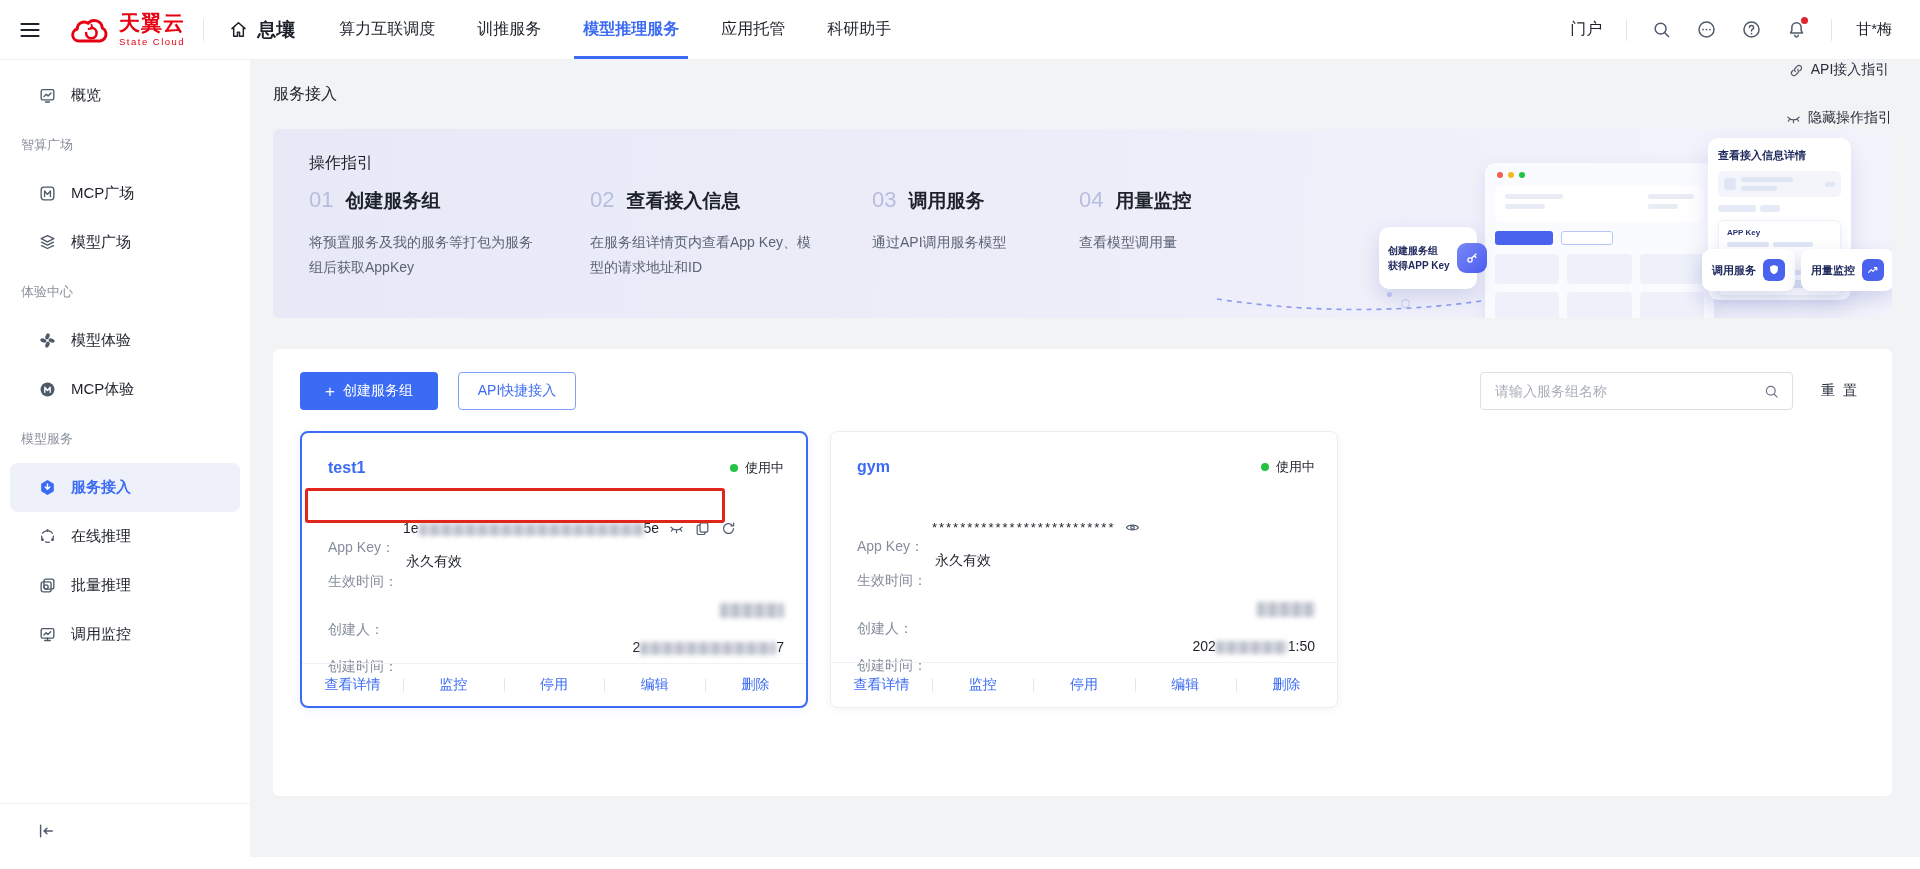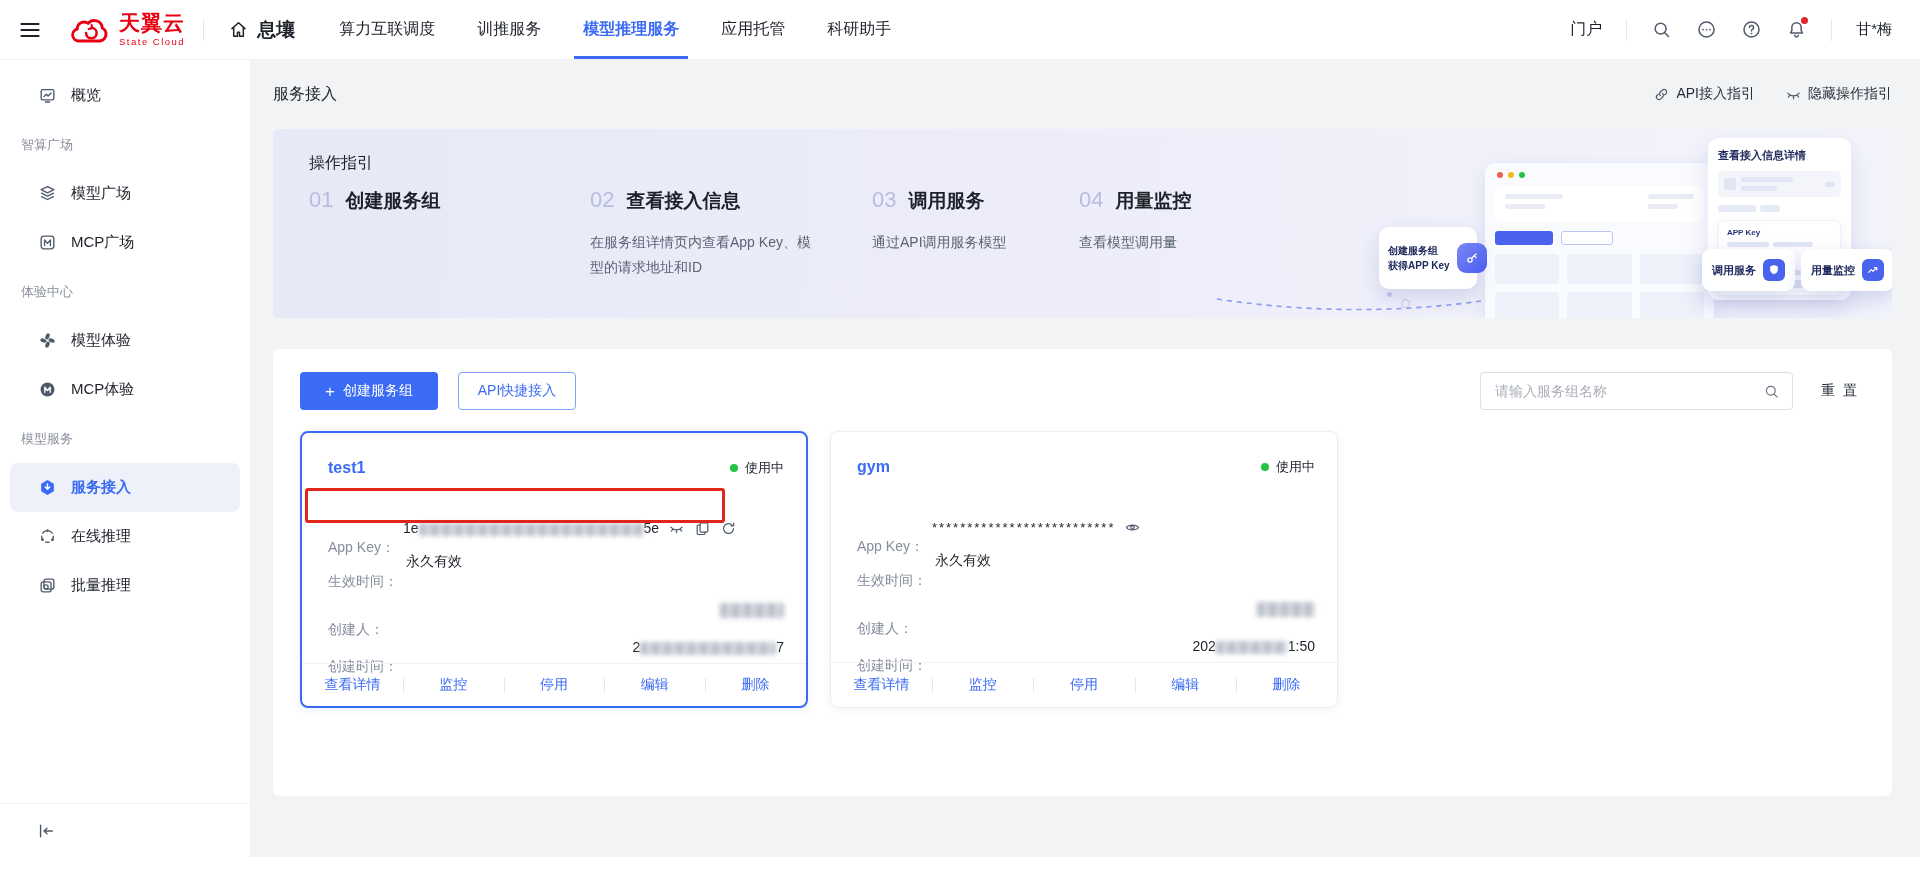--- a/index.html
+++ b/index.html
@@ -40,21 +40,21 @@
   .side-item.active { margin:0 10px; padding-left:28px; border-radius:8px; background:#eef1f9; color:#3b6bf5; font-weight:700; }
   .side-item.active svg { color:#3b6bf5; }
   .side-label { height:49px; display:flex; align-items:center; padding-left:21px; font-size:13px; color:#8a909c; }
   .sidebar-foot { position:absolute; left:0; right:0; bottom:0; height:54px; border-top:1px solid #f0f1f3; display:flex; align-items:center; padding-left:36px; color:#4e5969; }
   .sidebar-foot svg { width:20px; height:20px; cursor:pointer; }
 
   
   .main { flex:1; background:#f2f3f5; padding:0 28px 0 23px; position:relative; }
   .page-header { height:70px; display:flex; align-items:center; justify-content:space-between; }
   .page-title { font-size:16px; color:#1d2129; }
-  .header-links { display:flex; align-items:center; gap:30px; font-size:14px; color:#272e3b; }
+  .header-links { display:flex; align-items:center; gap:30px; font-size:14px; color:#272e3b;flex-direction:column; }
   .hlink { display:flex; align-items:center; gap:6px; cursor:pointer; }
   .hlink svg { width:17px; height:17px; color:#4e5969; }
 
   
   .guide { position:relative; height:189px; border-radius:6px; overflow:hidden;
            background:linear-gradient(92deg,#e8e9f7 0%,#edeef9 55%,#f3f4fb 100%); }
   .guide-title { position:absolute; left:36px; top:24px; font-size:16px; color:#1d2129; }
   .step { position:absolute; top:58px; }
   .step-head { display:flex; align-items:baseline; gap:12px; }
   .step-num { font-size:22px; color:#b6bddf; }
@@ -228,32 +228,32 @@
       <svg viewBox="0 0 24 24" class="ic">
           <rect x="4" y="4.5" width="16" height="13" rx="2"></rect>
           <path d="M7.5 13.4 l3-3 2.2 2.2 3.8-3.8"></path>
           <path d="M9.5 20.2 h5"></path>
         </svg>
       <span>概览</span>
     </div>
     <div class="side-label">智算广场</div>
     <div class="side-item">
       <svg viewBox="0 0 24 24" class="ic">
+          <rect x="4" y="4" width="16" height="16" rx="3.5"></rect>
+          <path d="M8.3 15.8 V8.8 L12 13.1 15.7 8.8 v7"></path>
+        </svg>
+      <span>MCP广场</span>
+    </div>
+    <div class="side-item">
+      <svg viewBox="0 0 24 24" class="ic">
           <path d="M12 3.2 20 7.2 12 11.2 4 7.2 Z"></path>
           <path d="M4.5 11.6 12 15.3 19.5 11.6"></path>
           <path d="M4.5 15.9 12 19.6 19.5 15.9"></path>
         </svg>
       <span>模型广场</span>
-    </div>
-    <div class="side-item">
-      <svg viewBox="0 0 24 24" class="ic">
-          <rect x="4" y="4" width="16" height="16" rx="3.5"></rect>
-          <path d="M8.3 15.8 V8.8 L12 13.1 15.7 8.8 v7"></path>
-        </svg>
-      <span>MCP广场</span>
     </div>
     <div class="side-label">体验中心</div>
     <div class="side-item">
       <svg viewBox="0 0 24 24">
           <g fill="currentColor">
             <ellipse cx="12" cy="6.8" rx="2.5" ry="4" transform="rotate(22 12 6.8)"></ellipse>
             <ellipse cx="17.2" cy="12" rx="4" ry="2.5" transform="rotate(22 17.2 12)"></ellipse>
             <ellipse cx="12" cy="17.2" rx="2.5" ry="4" transform="rotate(22 12 17.2)"></ellipse>
             <ellipse cx="6.8" cy="12" rx="4" ry="2.5" transform="rotate(22 6.8 12)"></ellipse>
           </g>
@@ -284,20 +284,28 @@
         </svg>
       <span>在线推理</span>
     </div>
     <div class="side-item">
       <svg viewBox="0 0 24 24" class="ic">
           <rect x="7.5" y="4" width="12.5" height="12.5" rx="2.5"></rect>
           <rect x="4" y="7.5" width="12.5" height="12.5" rx="2.5"></rect>
           <circle cx="10.2" cy="13.8" r="2.6"></circle>
         </svg>
       <span>批量推理</span>
+    </div>
+    <div class="side-item">
+      <svg viewBox="0 0 24 24" class="ic">
+          <rect x="4" y="4.5" width="16" height="12" rx="2"></rect>
+          <path d="M7.5 12.6 l2.8-2.8 2.2 2.2 3.5-3.5"></path>
+          <path d="M12 16.5 V19 M8.5 19.6 h7"></path>
+        </svg>
+      <span>调用监控</span>
     </div>
     <div class="sidebar-foot">
       <svg viewBox="0 0 24 24" class="ic">
           <path d="M5.5 5 v14 M19.5 12 H10 M13.2 8.6 9.6 12 l3.6 3.4"></path>
         </svg>
     </div>
   </aside>
 
   <main class="main">
     <div class="page-header">
@@ -319,20 +327,21 @@
     </div>
 
     <section class="guide">
       <div class="guide-title">操作指引</div>
 
       <div class="step s1">
         <div class="step-head">
             <span class="step-num">01</span>
             <span class="step-title">创建服务组</span>
           </div>
+        <div class="step-desc">将预置服务及我的服务等打包为服务组后获取AppKey</div>
       </div>
       <div class="step s2">
         <div class="step-head">
             <span class="step-num">02</span>
             <span class="step-title">查看接入信息</span>
           </div>
         <div class="step-desc">在服务组详情页内查看App Key、模型的请求地址和ID</div>
       </div>
       <div class="step s3">
         <div class="step-head">

